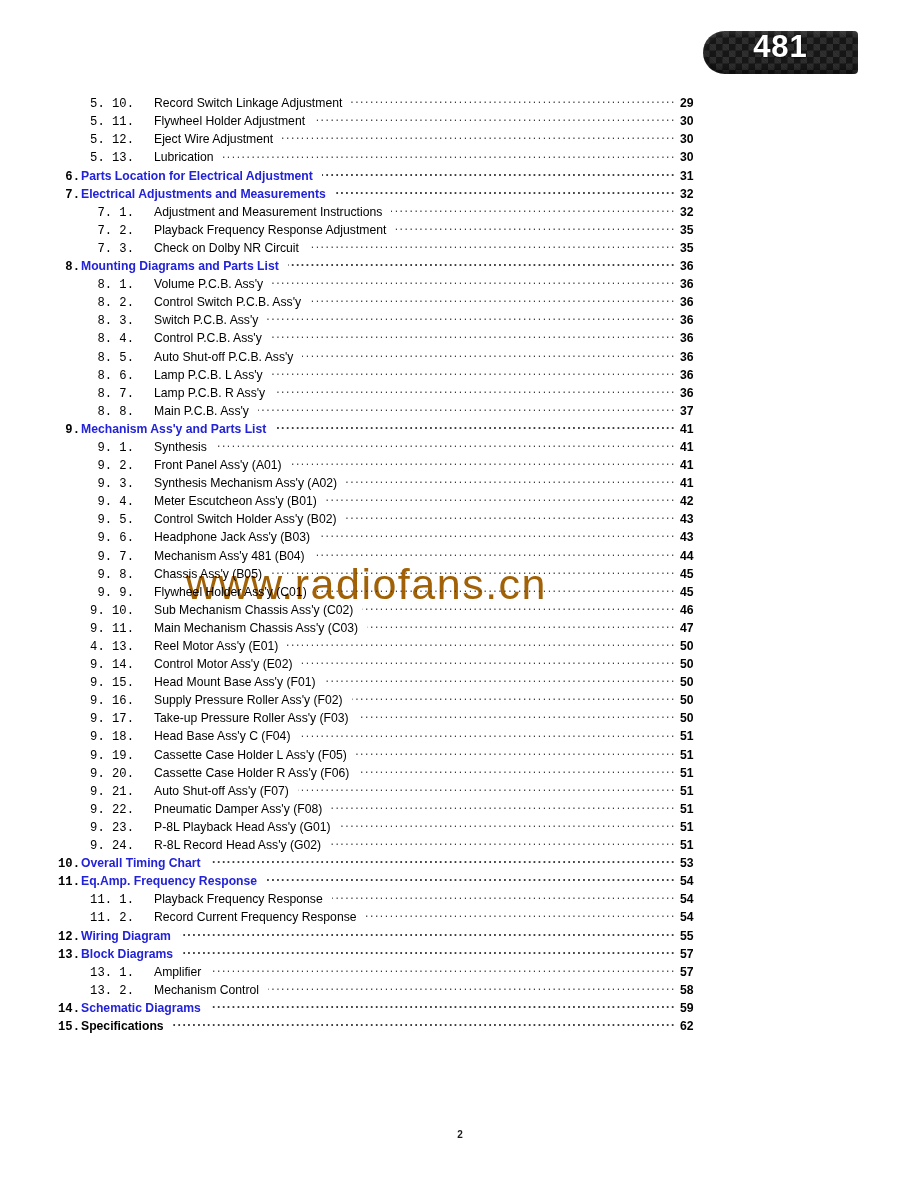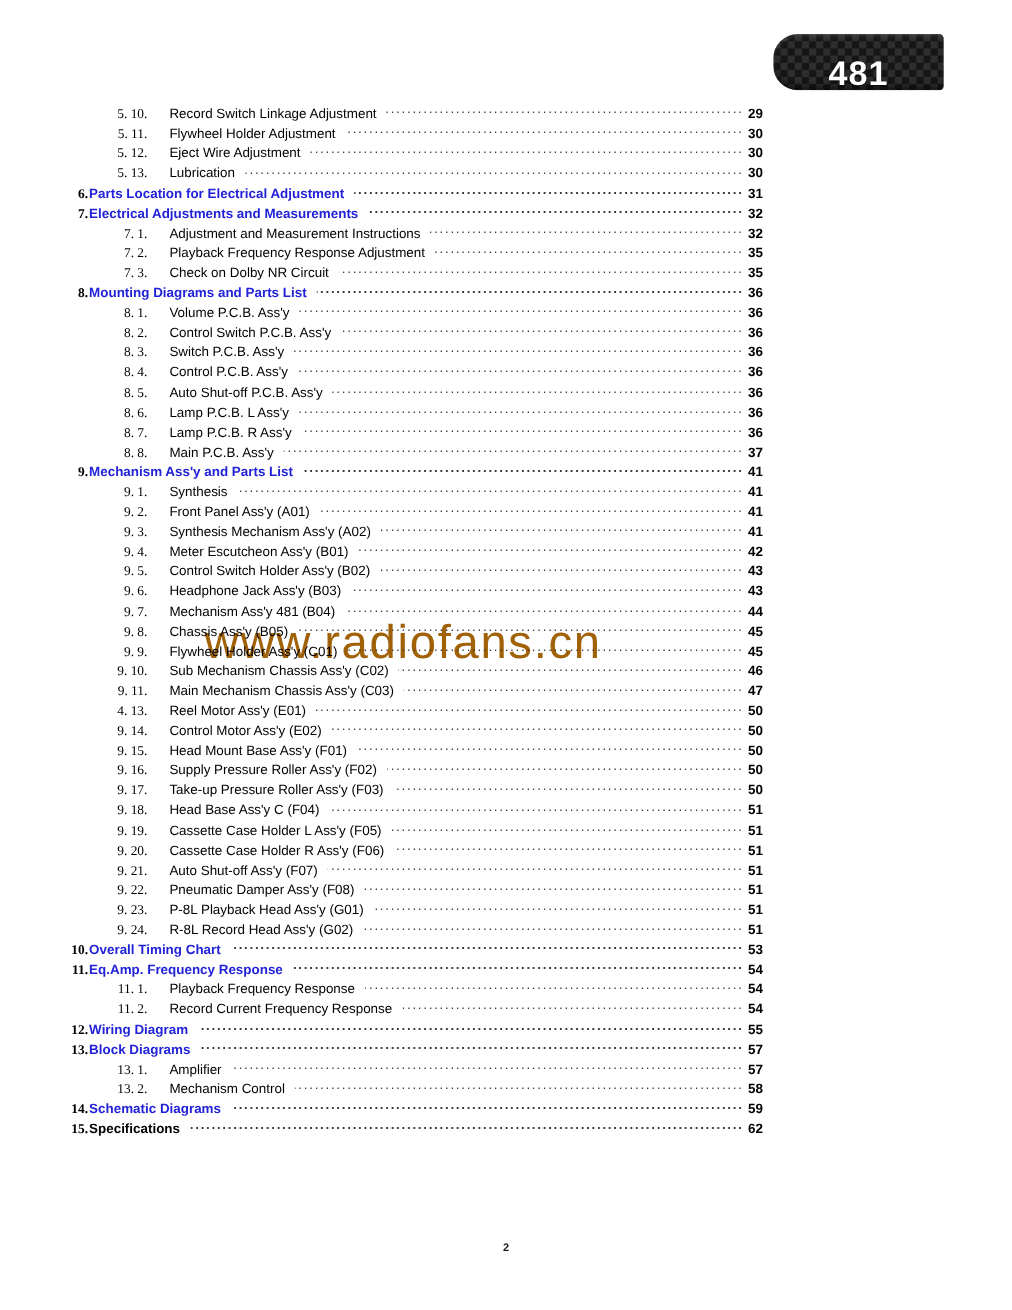--- a/index.html
+++ b/index.html
@@ -16,32 +16,32 @@
     overflow: hidden;
     -webkit-font-smoothing: antialiased;
   }
 
   
   #page-badge {
     position: absolute;
     top: 31px;
     left: 703px;
     width: 155px;
-    height: 51px;
+    height: 43px;
     border-radius: 22px 4px 4px 22px;
     background-color: #161616;
     background-image:
       linear-gradient(45deg, rgba(255,255,255,0.10) 25%, transparent 25%, transparent 75%, rgba(255,255,255,0.10) 75%),
       linear-gradient(45deg, rgba(255,255,255,0.10) 25%, transparent 25%, transparent 75%, rgba(255,255,255,0.10) 75%);
     background-size: 13px 13px;
     background-position: 0 0, 6.5px 6.5px;
     box-shadow: inset 0 2px 5px rgba(255,255,255,0.13),
                 inset 0 -3px 6px rgba(0,0,0,0.6);
     display: flex;
-    align-items: flex-end;
+    align-items: flex-start;
     justify-content: center;
   }
   #page-badge .badge-num {
     color: #ffffff;
     font-size: 31px;
     font-weight: bold;
     letter-spacing: 1px;
     font-family: "Liberation Sans", sans-serif;
     text-shadow: 0 1px 2px rgba(0,0,0,0.8);
     line-height: 1;
@@ -75,21 +75,21 @@
     display: flex;
     align-items: baseline;
     height: 18.1px;
     font-size: 12.2px;
     color: #000000;
     white-space: nowrap;
   }
   .toc-row .num {
     flex: 0 0 auto;
     text-align: right;
-    font-family: Liberation Serif, serif;
+    font-family: Liberation Mono, monospace;
   }
   .toc-row .title {
     flex: 0 0 auto;
     font-family: "Liberation Sans", sans-serif;
     padding-right: 7px;
   }
   .toc-row .leader {
     flex: 1 1 auto;
     overflow: hidden;
     height: 1em;

